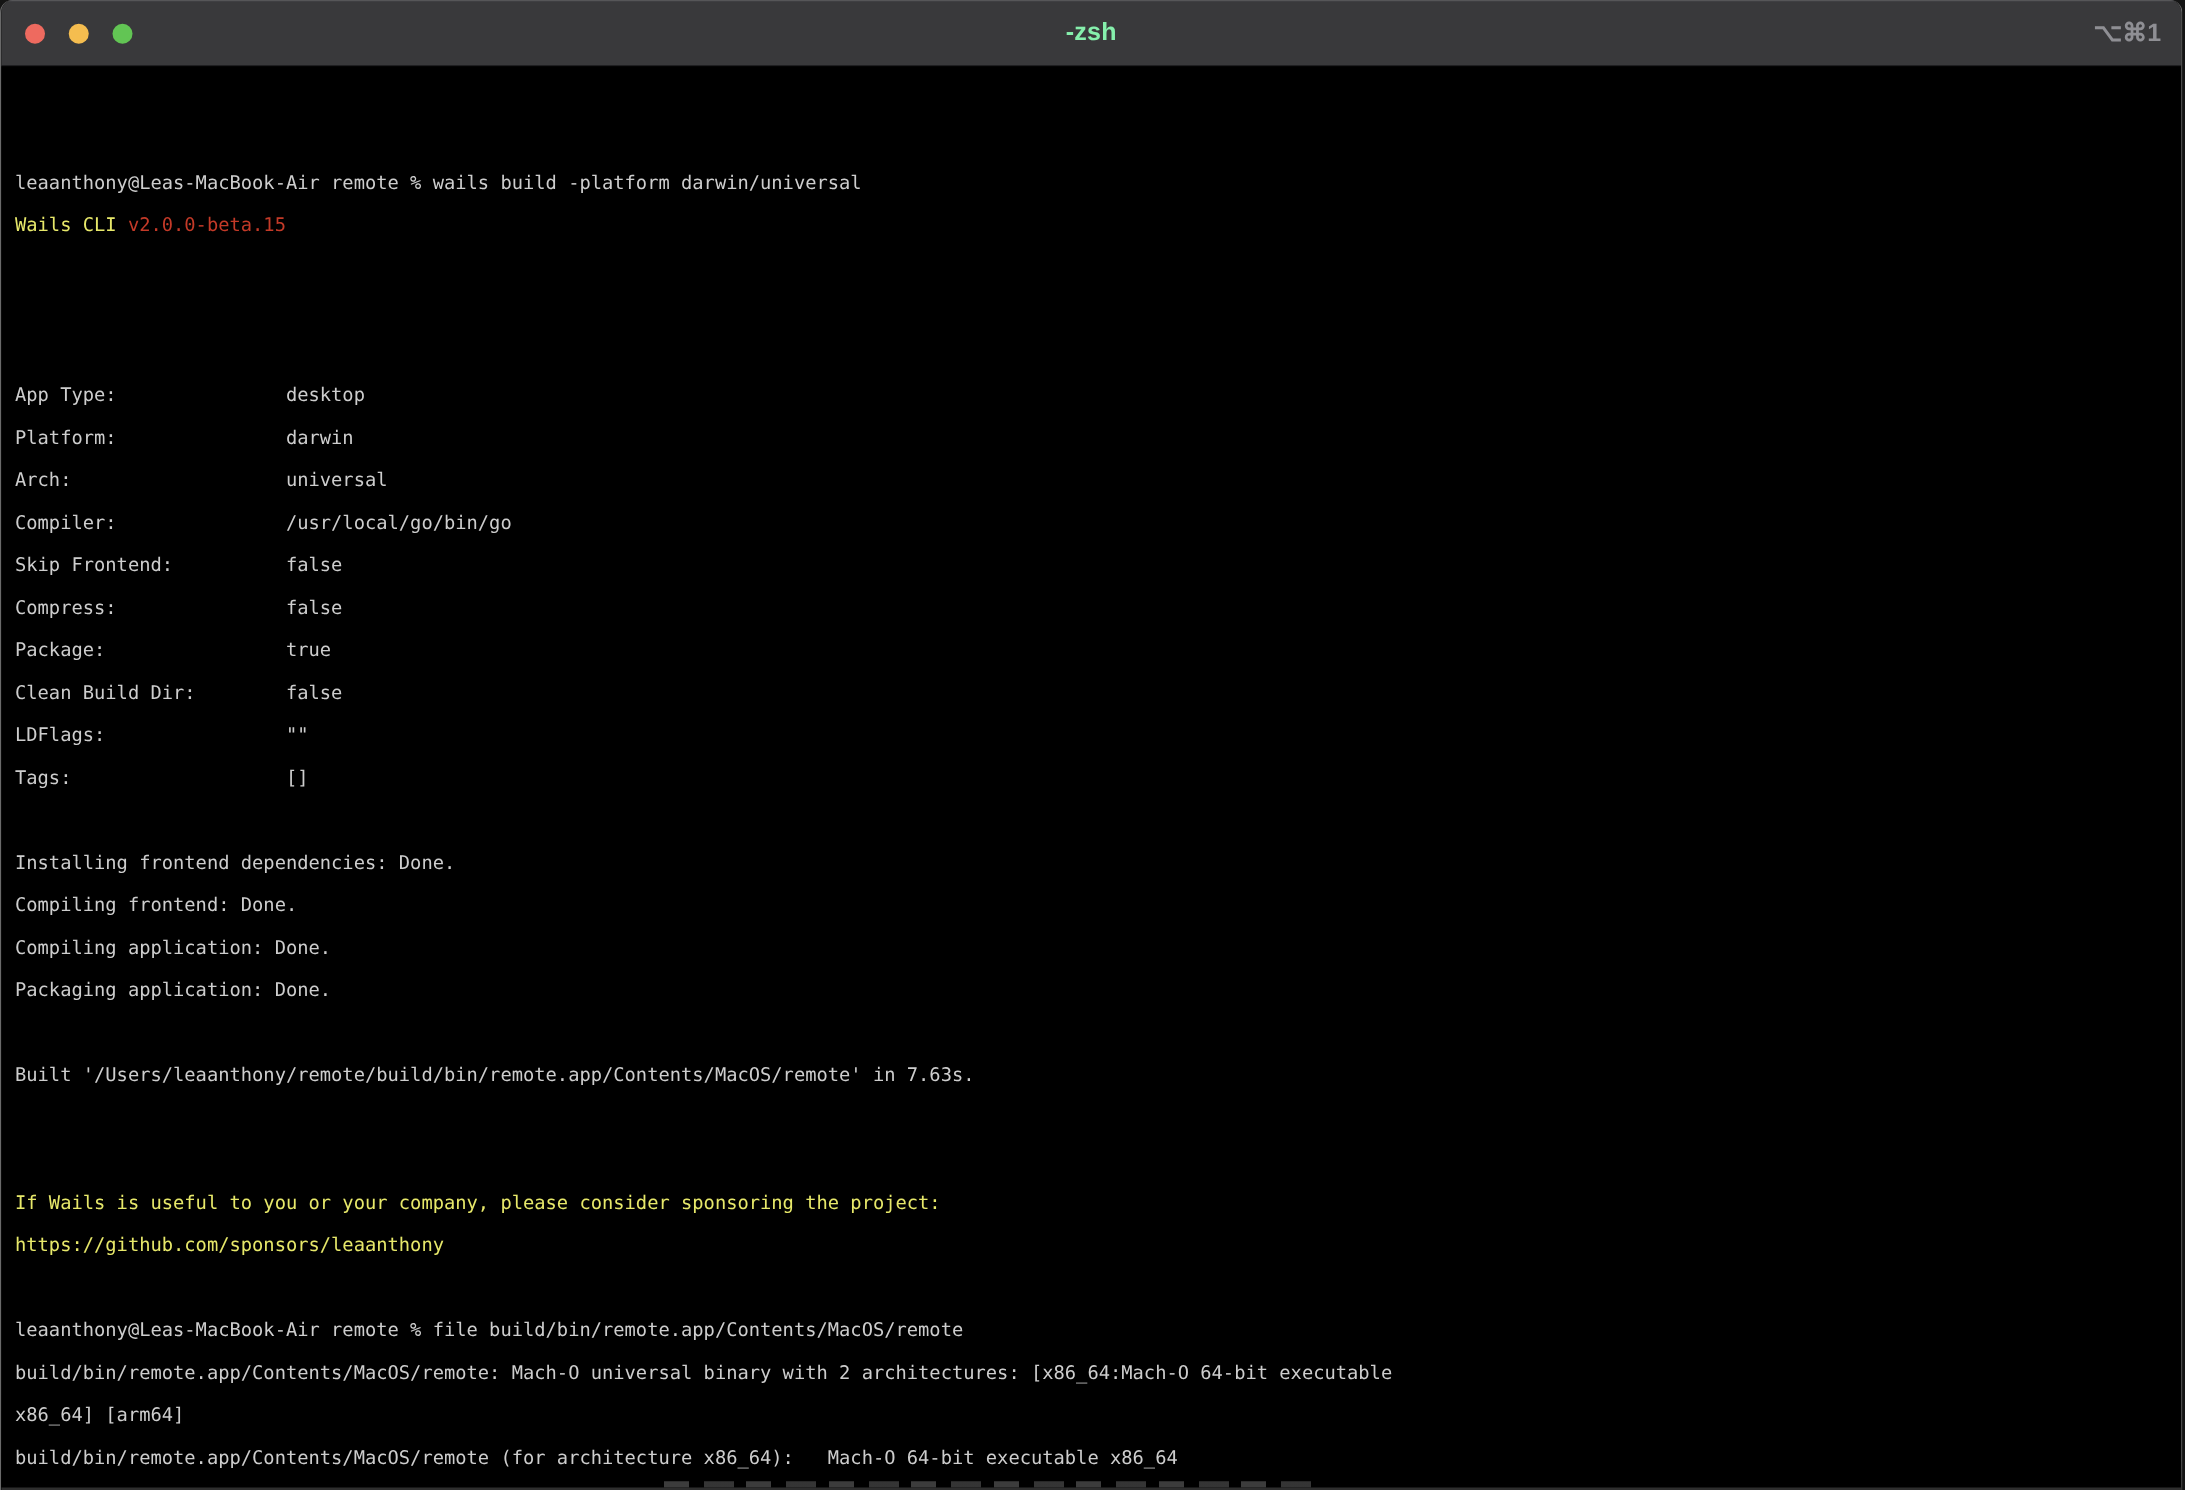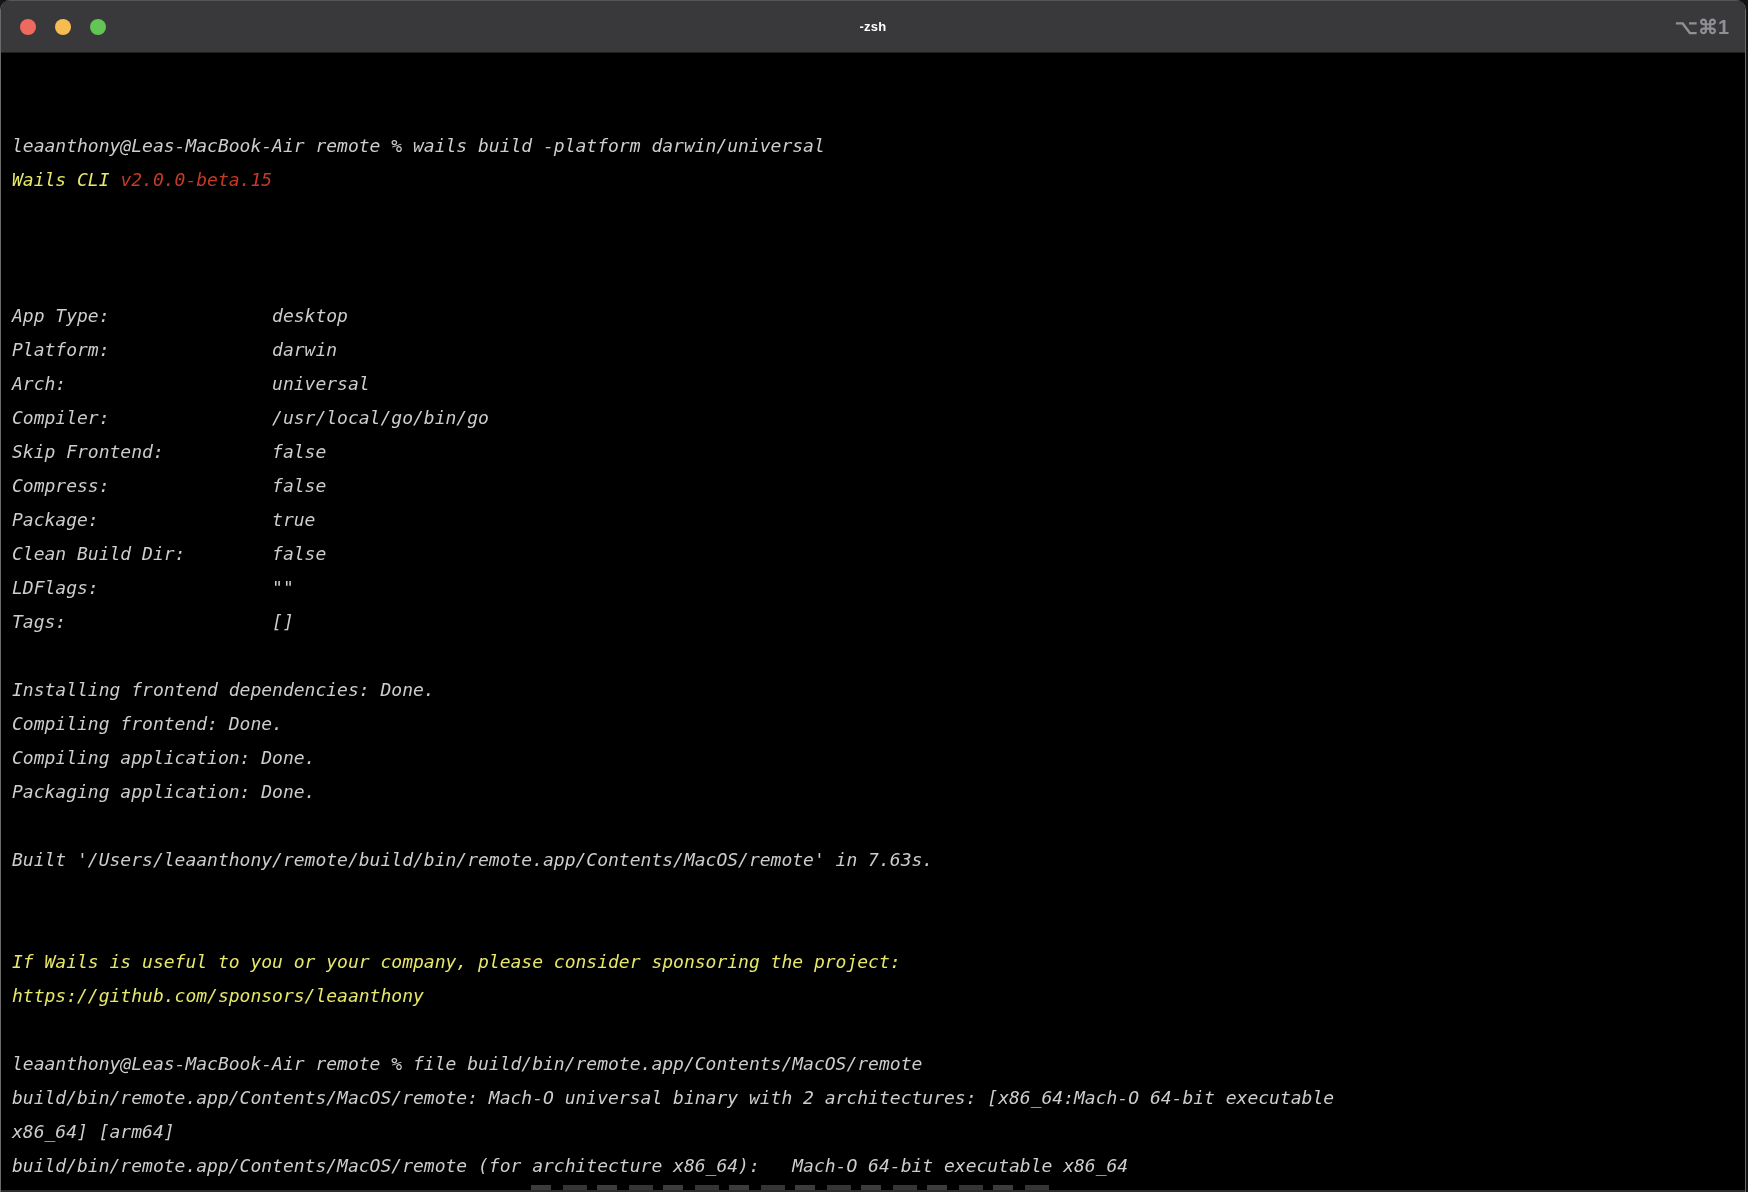--- a/index.html
+++ b/index.html
@@ -43,45 +43,44 @@
   }
   .light {
     width: 16px;
     height: 16px;
     border-radius: 50%;
   }
   .light.red    { background: var(--light-red, #ee6a5f); }
   .light.yellow { background: var(--light-yellow, #f5bd4f); }
   .light.green  { background: var(--light-green, #62c554); }
   .window-title {
-    color: #ffffff;
+    color: #86efac;
     font-weight: bold;
-    font-size: 13px;
+    font-size: 20px;
     letter-spacing: 0.2px;
   }
   .titlebar-shortcut {
     position: absolute;
     right: 16px;
     top: 0;
     height: 100%;
     display: flex;
     align-items: center;
     color: #8f8f94;
     font-weight: bold;
     font-size: 20px;
   }
   .terminal {
     position: relative;
     background: var(--term-bg, #000);
     padding: 8px 0 0 11px;
-    font-size: 18px;
+    font-size: 15px;
     line-height: 34px;
     white-space: pre;
     height: 1131px;
-    font-style: italic;
   }
   .term-line { height: 34px; }
   .c-default { color: var(--fg-default, #cdcdcd); }
   .c-yellow  { color: var(--fg-yellow, #e7e86a); }
   .c-red     { color: var(--fg-red, #c43a28); text-align: center; }
   .clipped-line-artifact {
     position: absolute;
     bottom: 2px;
     left: 530px;
     width: 520px;

